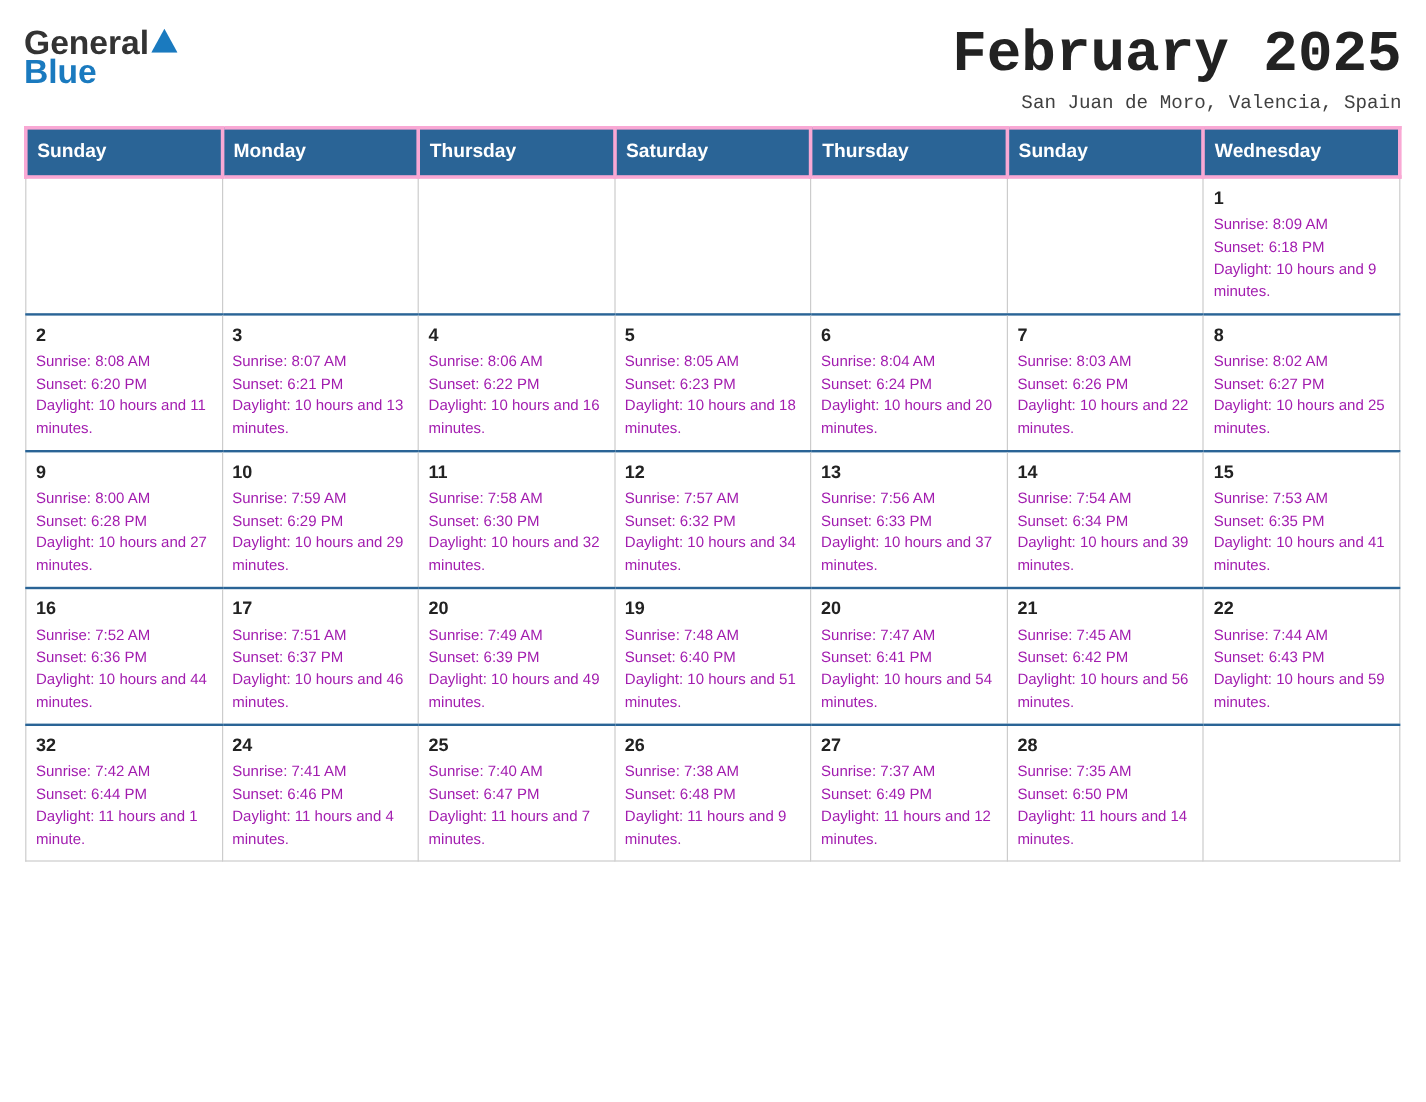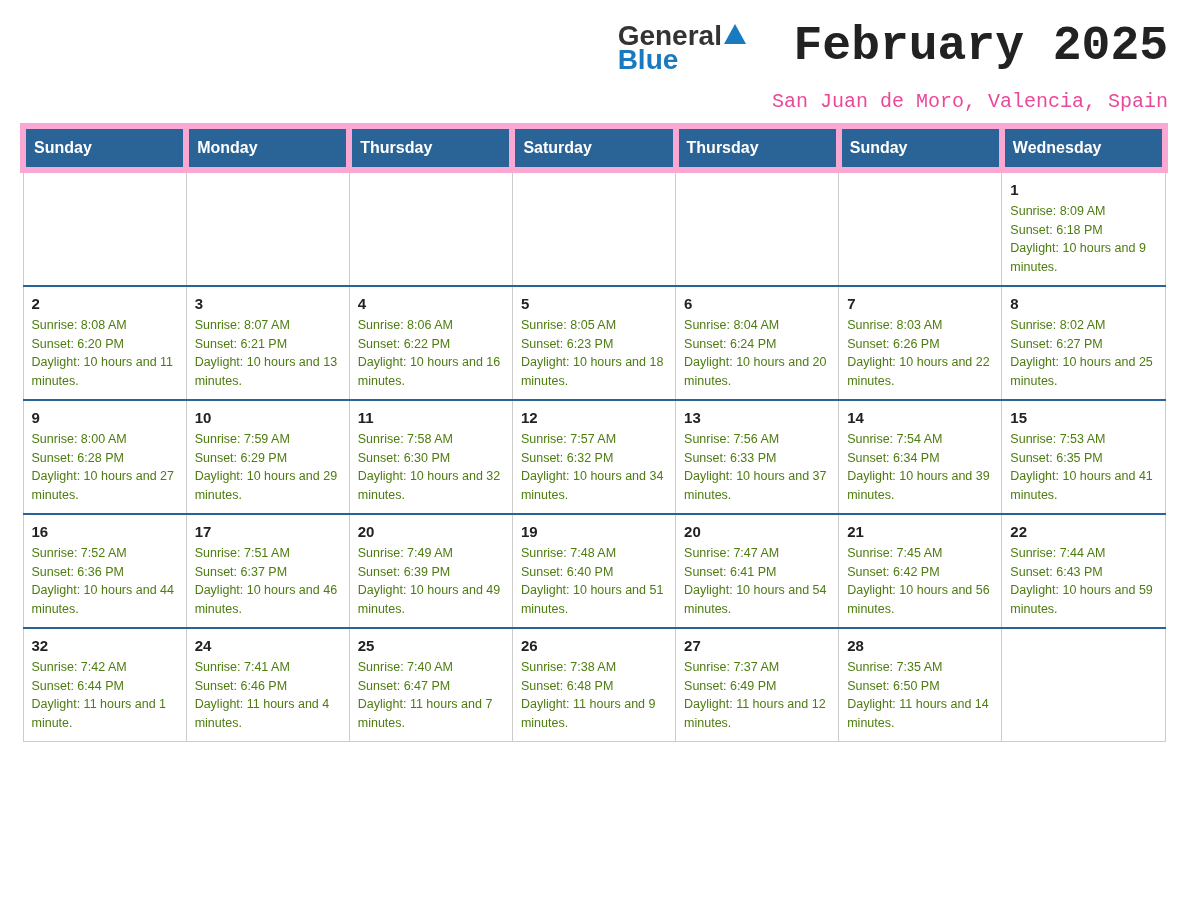--- a/index.html
+++ b/index.html
@@ -5,21 +5,21 @@
     * { box-sizing: border-box; margin: 0; padding: 0; }
     body {
       font-family: Arial, sans-serif;
       background: #fff;
       padding: 20px;
       width: 1188px;
       min-height: 918px;
     }
     .header {
       display: flex;
-      justify-content: flex-end;
+      justify-content: space-between;
       align-items: flex-start;
       margin-bottom: 10px;
       gap: 26px;
     }
     .logo {
       display: flex;
       flex-direction: column;
       align-items: flex-start;
     }
     .logo-text-general {
@@ -37,58 +37,58 @@
       text-align: right;
       font-family: Liberation Mono, monospace;
     }
     .month-title {
       font-size: 48px;
       font-weight: bold;
       color: #222;
       line-height: 1.1;
     }
     .location-title {
-      font-size: 20px;
-      color: #ec4899;
-      margin-top: 17px;
+      font-size: 16px;
+      color: #404040;
+      margin-top: 4px;
     }
     .calendar-table {
       width: 100%;
       border-collapse: collapse;
       margin-top: 10px;
     }
     .calendar-table th {
       background-color: #2a6496;
       color: #fff;
       padding: 10px 8px;
       font-size: 16px;
       font-weight: bold;
       text-align: left;
-      border: 6px solid #f9a8d4;
+      border: 3px solid #f9a8d4;
     }
     .calendar-table td {
       vertical-align: top;
       padding: 8px;
       border: 1px solid #ccc;
       width: calc(100% / 7);
       min-height: 110px;
       font-size: 13px;
       color: #333;
     }
     .day-number {
       font-size: 15px;
       font-weight: bold;
       color: #222;
       display: block;
       margin-bottom: 4px;
     }
     .day-info {
       font-size: 12.5px;
       line-height: 1.5;
-      color: #4d7c0f;
+      color: #a21caf;
     }
     .empty-cell {
       background: #fff;
     }
     .row-divider td {
       border-top: 2px solid #2a6496;
     }
   </style>
 </head>
 <body>

